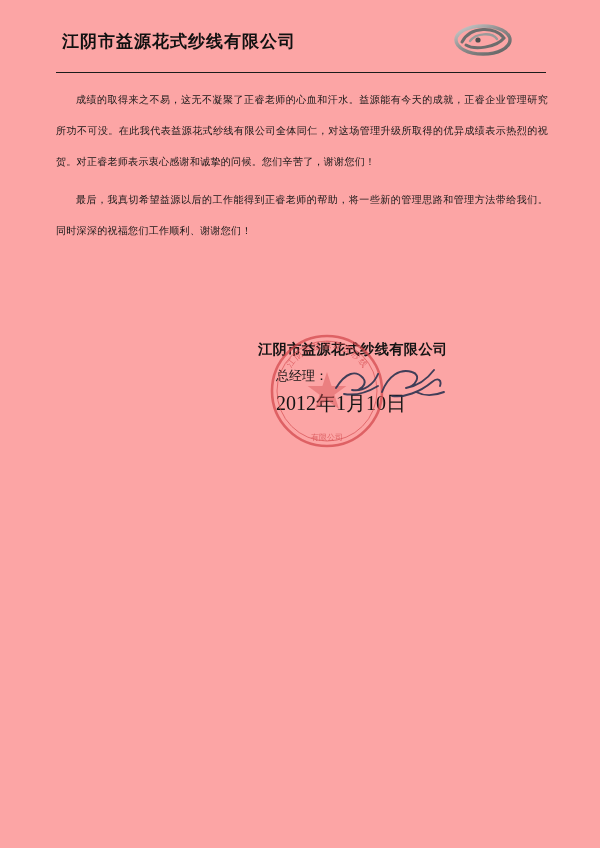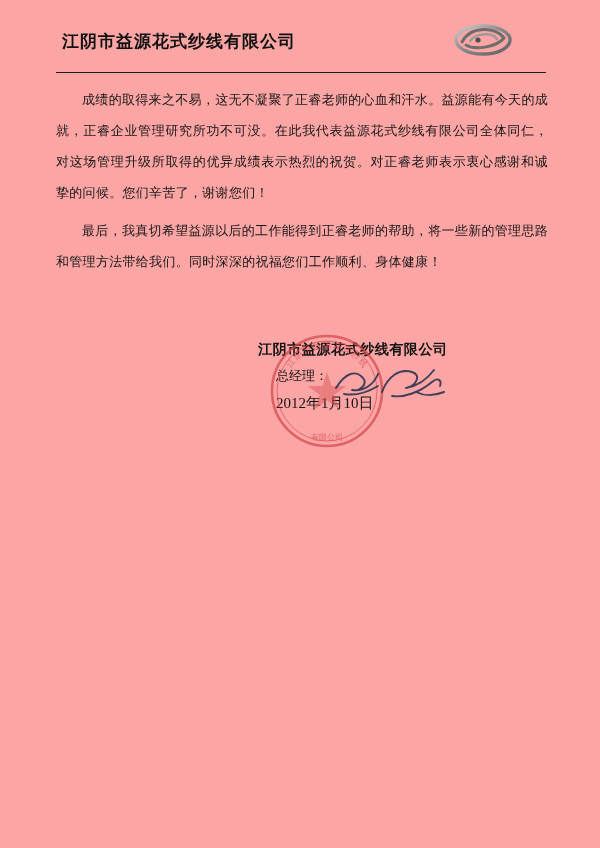--- a/index.html
+++ b/index.html
@@ -60,21 +60,21 @@
   }
   
   .body-block {
     position: absolute;
     left: 56px;
     top: 84px;
     width: 492px;
   }
   .para {
     font-family: "Liberation Serif", "DejaVu Serif", serif;
-    font-size: 13px;
+    font-size: 10px;
     line-height: 31px;
     text-align: justify;
     text-justify: inter-ideograph;
     text-indent: 2em;
     color: #171717;
     margin: 0 0 7px 0;
     letter-spacing: 0.3px;
   }
   
   .sign-block {
@@ -96,21 +96,21 @@
     position: relative;
     font-family: "Liberation Serif", "DejaVu Serif", serif;
     font-size: 13px;
     line-height: 28px;
     color: #141414;
     margin-left: 18px;
     white-space: nowrap;
   }
   .sign-date {
     font-family: "Liberation Serif", "DejaVu Serif", serif;
-    font-size: 15px;
+    font-size: 20px;
     line-height: 26px;
     color: #141414;
     margin-left: 18px;
     white-space: nowrap;
   }
   
   .seal {
     position: absolute;
     left: 268px;
     top: 332px;
@@ -160,21 +160,21 @@
         <path d="M22 21 C28 13, 44 12, 49 19" fill="none" stroke="#9a9a9a" stroke-width="2.4" stroke-linecap="round"></path>
         <circle cx="30" cy="20" r="2.6" fill="#4f4f4f"></circle>
       </svg>
     </div>
 
     <div class="rule"></div>
   </div>
 
   <div class="body-block">
     <p class="para">成绩的取得来之不易，这无不凝聚了正睿老师的心血和汗水。益源能有今天的成就，正睿企业管理研究所功不可没。在此我代表益源花式纱线有限公司全体同仁，对这场管理升级所取得的优异成绩表示热烈的祝贺。对正睿老师表示衷心感谢和诚挚的问候。您们辛苦了，谢谢您们！</p>
-    <p class="para">最后，我真切希望益源以后的工作能得到正睿老师的帮助，将一些新的管理思路和管理方法带给我们。同时深深的祝福您们工作顺利、身体健康！</p>
+    <p class="para">最后，我真切希望益源以后的工作能得到正睿老师的帮助，将一些新的管理思路和管理方法带给我们。同时深深的祝福您们工作顺利、谢谢您们！</p>
   </div>
 
   <div class="sign-block">
     <div class="sign-company">江阴市益源花式纱线有限公司</div>
     <div class="sign-title">总经理：</div>
     <div class="sign-date">2012年1月10日</div>
   </div>
 
   <div class="seal">
     <svg width="118" height="118" viewBox="0 0 118 118" xmlns="http://www.w3.org/2000/svg">

